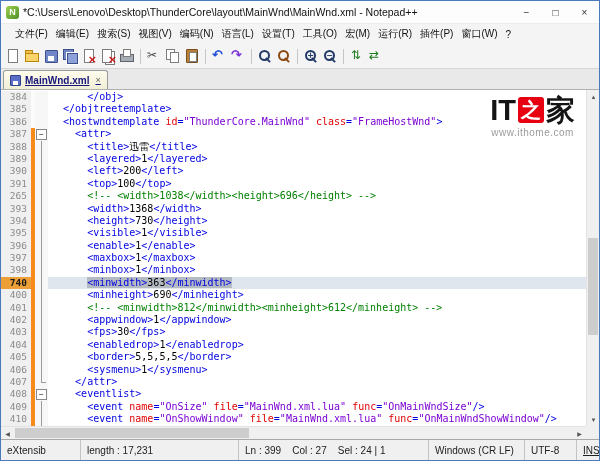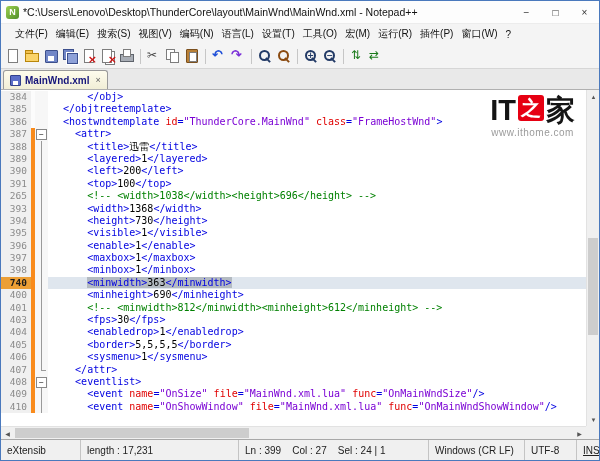--- a/index.html
+++ b/index.html
@@ -84,21 +84,21 @@
     border:2px solid #223a66;border-radius:50%;font-size:8px;line-height:7px;text-align:center;
     color:#223a66;font-weight:bold;}
   .i-sync-vertical::before{content:'\21C5';position:absolute;left:2px;top:0;font-size:12px;color:#1a7a1a;}
   .i-sync-horizontal::before{content:'\21C4';position:absolute;left:1px;top:0;font-size:12px;color:#1a7a1a;}
 
   
   .tabbar{height:20px;flex:none;background:#e9e9e9;display:flex;align-items:flex-end;
     padding-left:2px;border-bottom:1px solid #b0b0b0;}
   .tab{height:19px;box-sizing:border-box;display:flex;align-items:center;gap:4px;padding:0 6px;
     background:linear-gradient(#fefced,#f1eed6);border:1px solid #9a9a9a;border-bottom:none;
-    border-radius:3px 3px 0 0;font-size:10px;color:#15157a;font-weight:bold;}
+    border-radius:3px 3px 0 0;font-size:10px;color:#15157a;font-weight:bold;text-decoration:underline;}
   .tab-file-icon{width:9px;height:9px;background:#5b6ec7;border:1px solid #32418c;
     border-radius:1px;position:relative;flex:none;}
   .tab-file-icon::after{content:'';position:absolute;left:2px;bottom:0;width:5px;height:4px;background:#fff;}
   .tab-close{font-size:9px;color:#666;margin-left:2px;font-weight:normal;}
 
   
   .editor{flex:1;position:relative;background:#fff;overflow:hidden;}
   .code{position:absolute;left:0;top:0;right:13px;bottom:13px;overflow:hidden;padding-top:1px;
     font-family:"DejaVu Sans Mono",monospace;font-size:10px;line-height:12.4px;}
   .code-line{display:flex;height:12.4px;}
@@ -117,21 +117,21 @@
   .current .lt{background:#dfe6ee;}
   .tk-g{color:var(--tag,#0000e0);}
   .tk-a{color:var(--attr,#e00000);}
   .tk-v{color:var(--value,#7a00d4);}
   .tk-c{color:var(--comment,#008000);}
   .tk-t{color:#000;}
   .sel{background:var(--selection,#b3bac1);}
 
   
   .watermark{position:absolute;top:5px;right:24px;text-align:center;pointer-events:none;}
-  .wm-row{display:flex;justify-content:center;gap:2px;}
+  .wm-row{display:flex;align-items:center;justify-content:center;gap:2px;}
   .wm-it,.wm-jia{font-weight:bold;font-size:29px;color:#141414;line-height:30px;}
   .wm-zhi{width:26px;height:26px;background:#e60012;color:#fff;font-size:20px;font-weight:bold;
     line-height:26px;border-radius:3px;display:inline-block;text-align:center;}
   .wm-url{font-size:10px;color:#9b9b9b;margin-top:2px;letter-spacing:0.5px;}
 
   
   .vscroll{position:absolute;top:0;right:0;bottom:13px;width:13px;background:#f0f0f0;
     border-left:1px solid #e2e2e2;box-sizing:border-box;}
   .sarrow{position:absolute;width:13px;height:13px;font-size:6px;color:#555;display:flex;
     align-items:center;justify-content:center;}
@@ -356,20 +356,26 @@
           <span class="fold fold-line"></span>
           <span class="lt">      <span class="tk-g">&lt;minheight&gt;</span><span class="tk-t">690</span><span class="tk-g">&lt;/minheight&gt;</span></span>
         </div>
         <div class="code-line">
           <span class="ln">401</span>
           <span class="chg on"></span>
           <span class="fold fold-line"></span>
           <span class="lt">      <span class="tk-c">&lt;!-- &lt;minwidth&gt;812&lt;/minwidth&gt;&lt;minheight&gt;612&lt;/minheight&gt; --&gt;</span></span>
         </div>
         <div class="code-line">
+          <span class="ln">402</span>
+          <span class="chg on"></span>
+          <span class="fold fold-line"></span>
+          <span class="lt">      <span class="tk-g">&lt;appwindow&gt;</span><span class="tk-t">1</span><span class="tk-g">&lt;/appwindow&gt;</span></span>
+        </div>
+        <div class="code-line">
           <span class="ln">403</span>
           <span class="chg on"></span>
           <span class="fold fold-line"></span>
           <span class="lt">      <span class="tk-g">&lt;fps&gt;</span><span class="tk-t">30</span><span class="tk-g">&lt;/fps&gt;</span></span>
         </div>
         <div class="code-line">
           <span class="ln">404</span>
           <span class="chg on"></span>
           <span class="fold fold-line"></span>
           <span class="lt">      <span class="tk-g">&lt;enabledrop&gt;</span><span class="tk-t">1</span><span class="tk-g">&lt;/enabledrop&gt;</span></span>

